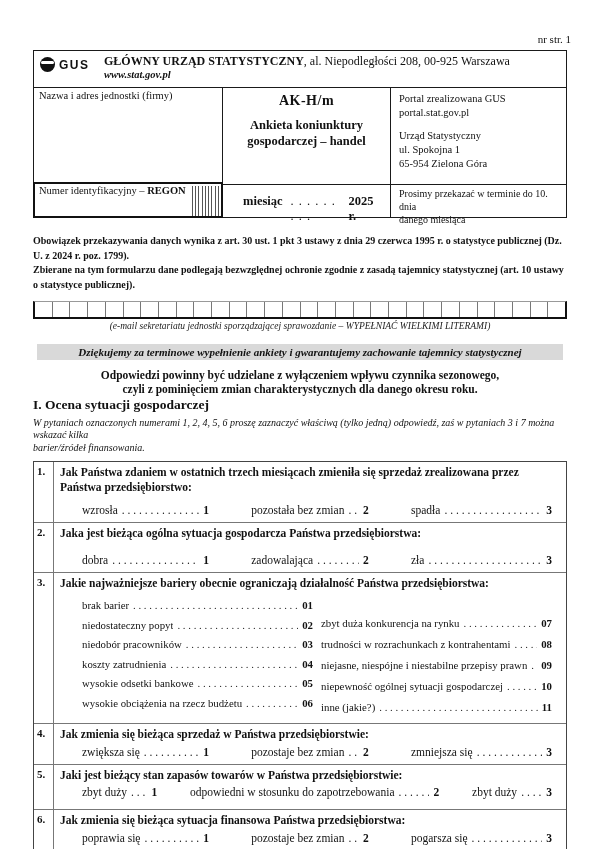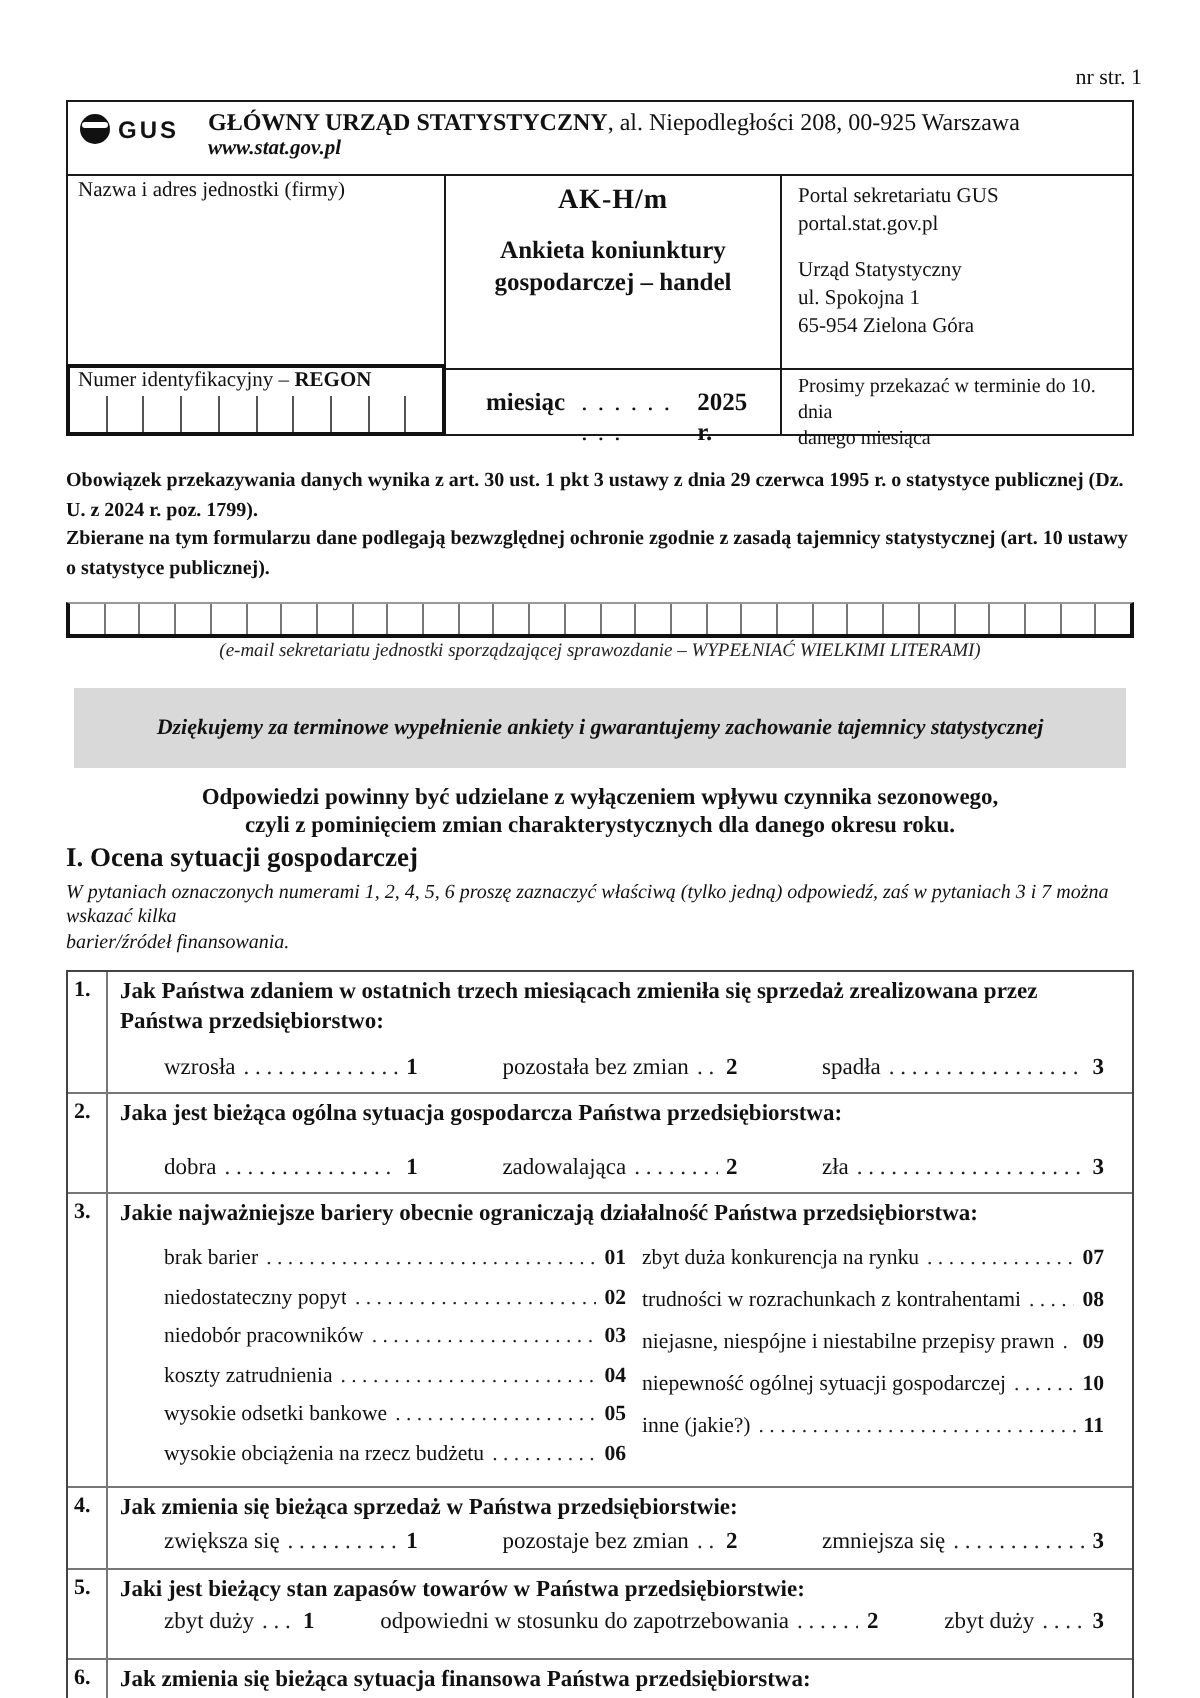--- a/index.html
+++ b/index.html
@@ -24,42 +24,42 @@
   .org-www{font-size:10.5px;font-weight:bold;font-style:italic;}
   .hdr-grid{display:grid;grid-template-columns:189px 168px 1fr;grid-template-rows:96px 33px;}
   .cell{box-sizing:border-box;}
   .c1r1{border-right:1px solid #1a1a1a;padding:2px 5px;font-size:10.5px;}
   .c2r1{border-right:1px solid #1a1a1a;text-align:center;padding-top:5px;}
   .form-code{font-size:14px;font-weight:bold;letter-spacing:.5px;}
   .form-title{font-size:12.5px;font-weight:bold;line-height:1.25;margin-top:9px;}
   .c3r1{padding:4px 8px;font-size:10.5px;line-height:1.3;}
   .c3-gap{height:10px;}
   .c1r2{position:relative;}
-  .regon-box{position:absolute;left:-1px;top:-2px;right:0;bottom:-1px;border:2.2px solid #111;background:#fff;display:flex;flex-direction:column;}
+  .regon-box{position:absolute;left:-1px;top:-2px;right:0;bottom:-1px;border:2.2px solid #111;background:#fff;display:flex;flex-direction:row;}
   .regon-label{font-size:10.5px;padding:1px 4px 0 4px;white-space:nowrap;}
   .regon-label b{font-weight:bold;}
   .regon-cells{flex:1;display:flex;align-items:stretch;margin-top:2px;}
   .regon-cells .comb-cell{flex:1;border-right:1px solid #555;}
   .regon-cells .comb-cell:last-child{border-right:none;}
   .c2r2{border-top:1px solid #1a1a1a;border-right:1px solid #1a1a1a;padding:0 12px;}
   .month-row{display:flex;align-items:baseline;font-size:12.5px;font-weight:bold;padding:9px 4px 0 8px;}
   .month-dots{font-weight:normal;margin:0 8px;letter-spacing:1px;}
   .c3r2{border-top:1px solid #1a1a1a;padding:2px 8px;font-size:10px;line-height:1.3;}
 
   
   .legal{margin-top:16px;font-size:10px;font-weight:bold;line-height:1.45;}
 
   
   .email-comb{margin-top:9px;height:15px;border-left:2.5px solid #111;border-right:2.5px solid #111;border-bottom:2.5px solid #111;border-top:1px solid #999;display:flex;}
   .email-comb .comb-cell{flex:1;border-right:1px solid #777;}
   .email-comb .comb-cell:last-child{border-right:none;}
   .email-caption{text-align:center;font-style:italic;font-size:9.5px;margin-top:2px;color:#222;}
 
   
-  .thanks-bar{margin:13px 4px 0 4px;background:#d9d9d9;text-align:center;font-weight:bold;font-style:italic;font-size:11px;padding:14px 0;}
+  .thanks-bar{margin:13px 4px 0 4px;background:#d9d9d9;text-align:center;font-weight:bold;font-style:italic;font-size:11px;padding:2px 0;}
   .instruction{text-align:center;font-weight:bold;font-size:11.5px;line-height:1.25;margin-top:8px;}
 
   
   .section-title{font-size:13.5px;font-weight:bold;margin-top:0;}
   .section-note{font-style:italic;font-size:10px;line-height:1.25;margin-top:4px;}
 
   
   .q-table{margin-top:7px;border:1.6px solid #444;}
   .q-row{display:flex;border-top:1px solid #777;}
   .q-row:first-child{border-top:none;}
@@ -74,21 +74,21 @@
   .opts-3 .opt:nth-child(1){width:27%;}
   .opts-3 .opt:nth-child(2){width:25%;}
   .opts-3 .opt:nth-child(3){width:30%;}
   .opts-q5 .opt:nth-child(1){width:16%;}
   .opts-q5 .opt:nth-child(2){width:53%;}
   .opts-q5 .opt:nth-child(3){width:17%;}
   .mt9{margin-top:9px;} .mt13{margin-top:13px;} .mt4{margin-top:4px;} .mt3{margin-top:3px;}
   .q3-cols{display:flex;gap:8px;padding:8px 8px 4px 22px;}
   .q3-col{flex:1;display:flex;flex-direction:column;min-width:0;}
   .q3-col-l{gap:7.5px;}
-  .q3-col-r{gap:9px;}
+  .q3-col-r{gap:9px;margin-top:18px;}
   .q3-col .opt{font-size:10.8px;}
   .q3-col .opt-label{flex-shrink:1;overflow:hidden;}
   .r1h{min-height:52px;} .r2h{min-height:42px;} .r3h{min-height:144px;} .r4h{min-height:40px;} .r5h{min-height:44px;} .r6h{min-height:40px;} .r7h{min-height:42px;}
 </style>
 </head>
 <body>
 
 <div class="page">
   <div class="page-no">nr str. 1</div>
 
@@ -108,21 +108,21 @@
       <div class="hdr-grid">
         <div class="cell c1r1">Nazwa i adres jednostki (firmy)</div>
         <div class="cell c2r1">
           <div class="form-code">AK-H/m</div>
           <div class="form-title">
             <div>Ankieta koniunktury</div>
             <div>gospodarczej – handel</div>
           </div>
         </div>
         <div class="cell c3r1">
-          <div>Portal sekretariatu GUS</div>
+          <div>Portal zrealizowana GUS</div>
           <div>portal.stat.gov.pl</div>
           <div class="c3-gap"></div>
           <div>Urząd Statystyczny</div>
           <div>ul. Spokojna 1</div>
           <div>65-954 Zielona Góra</div>
         </div>
         <div class="cell c1r2">
           <div class="regon-box">
             <div class="regon-label"><span>Numer identyfikacyjny – </span><b>REGON</b></div>
             <div class="regon-cells">

